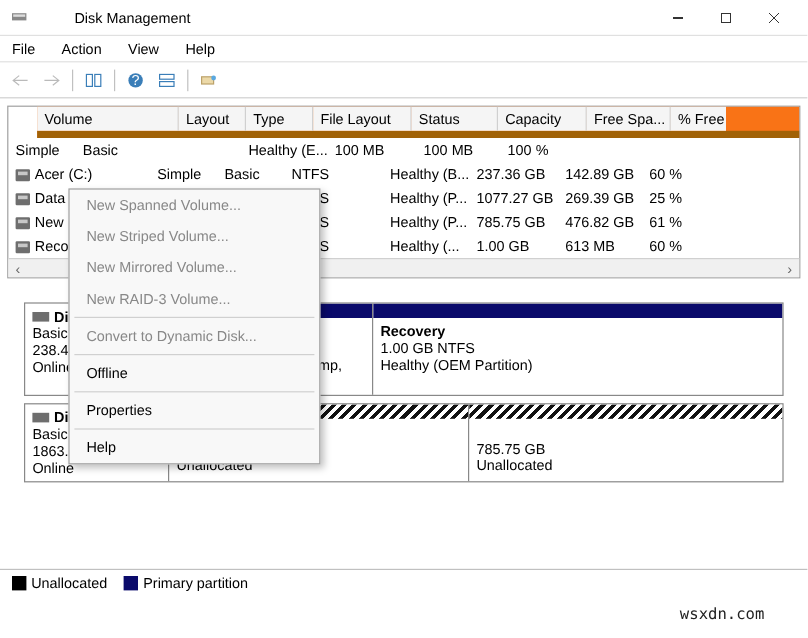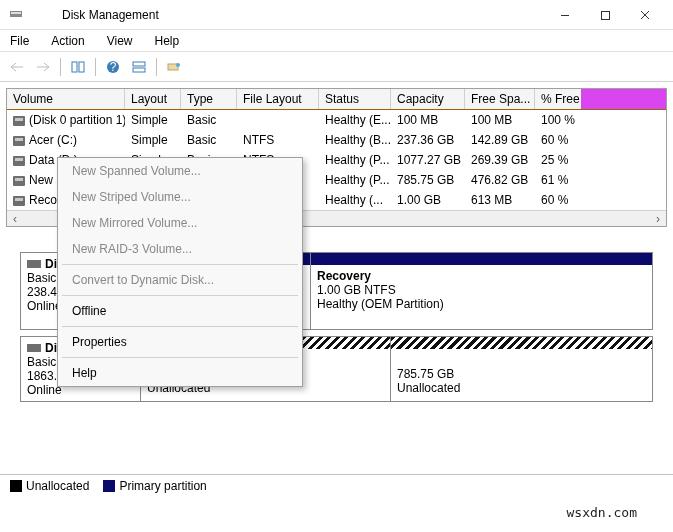--- a/index.html
+++ b/index.html
@@ -14,21 +14,21 @@
 
 .menubar { height: 22px; display: flex; align-items: center; padding: 0 6px; gap: 14px; border-bottom: 1px solid #e0e0e0; }
 .menubar span { padding: 2px 4px; }
 
 .toolbar { height: 30px; display: flex; align-items: center; padding: 0 6px; gap: 4px; border-bottom: 1px solid #d0d0d0; }
 .tbtn { width: 22px; height: 22px; display: flex; align-items: center; justify-content: center; border: 1px solid transparent; }
 .tbtn.dis { opacity: 0.4; }
 .sep { width: 1px; height: 18px; background: #c0c0c0; margin: 0 2px; }
 
 .volpane { border: 1px solid #a0a0a0; margin: 6px; }
-.volhdr { display: flex; background: #d946ef; border-bottom: 1px solid #a16207; }
+.volhdr { display: flex; background: #f97316; border-bottom: 6px solid #a16207; margin-left: 24px; }
 .volhdr .col, .volrow .col { padding: 3px 6px; border-right: 1px solid #d0d0d0; overflow: hidden; white-space: nowrap; }
 .volhdr .col { background: #f5f5f5; }
 .col.c0 { width: 118px; }
 .col.c1 { width: 56px; }
 .col.c2 { width: 56px; }
 .col.c3 { width: 82px; }
 .col.c4 { width: 72px; }
 .col.c5 { width: 74px; }
 .col.c6 { width: 70px; }
 .col.c7 { width: 46px; border-right: none; }
@@ -53,21 +53,21 @@
 .part.diag .phead { height: 12px; margin: -4px -6px 4px -6px; background: repeating-linear-gradient(135deg,#111 0,#111 3px,#fff 3px,#fff 6px); }
 .part .pn { font-weight: bold; }
 
 .legend { position: absolute; bottom: 36px; left: 0; right: 0; height: 22px; border-top: 1px solid #c0c0c0; display: flex; align-items: center; padding: 0 10px; gap: 14px; background: #fff; }
 .legend .sw { display: inline-block; width: 12px; height: 12px; margin-right: 4px; vertical-align: middle; }
 .legend .sw.u { background: #000; }
 .legend .sw.p { background: #0a0a6b; }
 
 .watermark { position: absolute; bottom: 12px; right: 36px; color: #222; font-family: monospace; font-size: 13px; }
 
-.ctxmenu { position: absolute; left: 57px; top: 157px; width: 246px; background: #f8f8f8; border: 1px solid #a0a0a0; box-shadow: 3px 3px 6px rgba(0,0,0,.25); z-index: 100; }
+.ctxmenu { position: absolute; left: 57px; top: 157px; width: 210px; background: #f8f8f8; border: 1px solid #a0a0a0; box-shadow: 3px 3px 6px rgba(0,0,0,.25); z-index: 100; }
 .ctxmenu .mi { padding: 6px 14px; }
 .ctxmenu .mi.dis { color: #888; }
 .ctxmenu .mi.hl { background: #91c9f7; }
 .ctxmenu .msep { height: 1px; background: #d0d0d0; margin: 2px 4px; }
 
 .volpane-wrap { height: 170px; overflow: hidden; }
 </style>
 </head>
 <body>
 
@@ -153,21 +153,20 @@
     <div class="col c1">Layout</div>
     <div class="col c2">Type</div>
     <div class="col c3">File Layout</div>
     <div class="col c4">Status</div>
     <div class="col c5">Capacity</div>
     <div class="col c6">Free Spa...</div>
     <div class="col c7">% Free</div>
   </div>
   <div class="volrows" id="volrows">
         <div class="volrow">
-          <div class="col c0" style="border-right: none;"><span class="vicon"></span>(Disk 0 partition 1)</div>
           <div class="col c1" style="border-right: none;">Simple</div>
           <div class="col c2" style="border-right: none;">Basic</div>
           <div class="col c3" style="border-right: none;"></div>
           <div class="col c4" style="border-right: none;">Healthy (E...</div>
           <div class="col c5" style="border-right: none;">100 MB</div>
           <div class="col c6" style="border-right: none;">100 MB</div>
           <div class="col c7" style="border-right: none;">100 %</div>
         </div>
         <div class="volrow">
           <div class="col c0" style="border-right: none;"><span class="vicon"></span>Acer (C:)</div>

